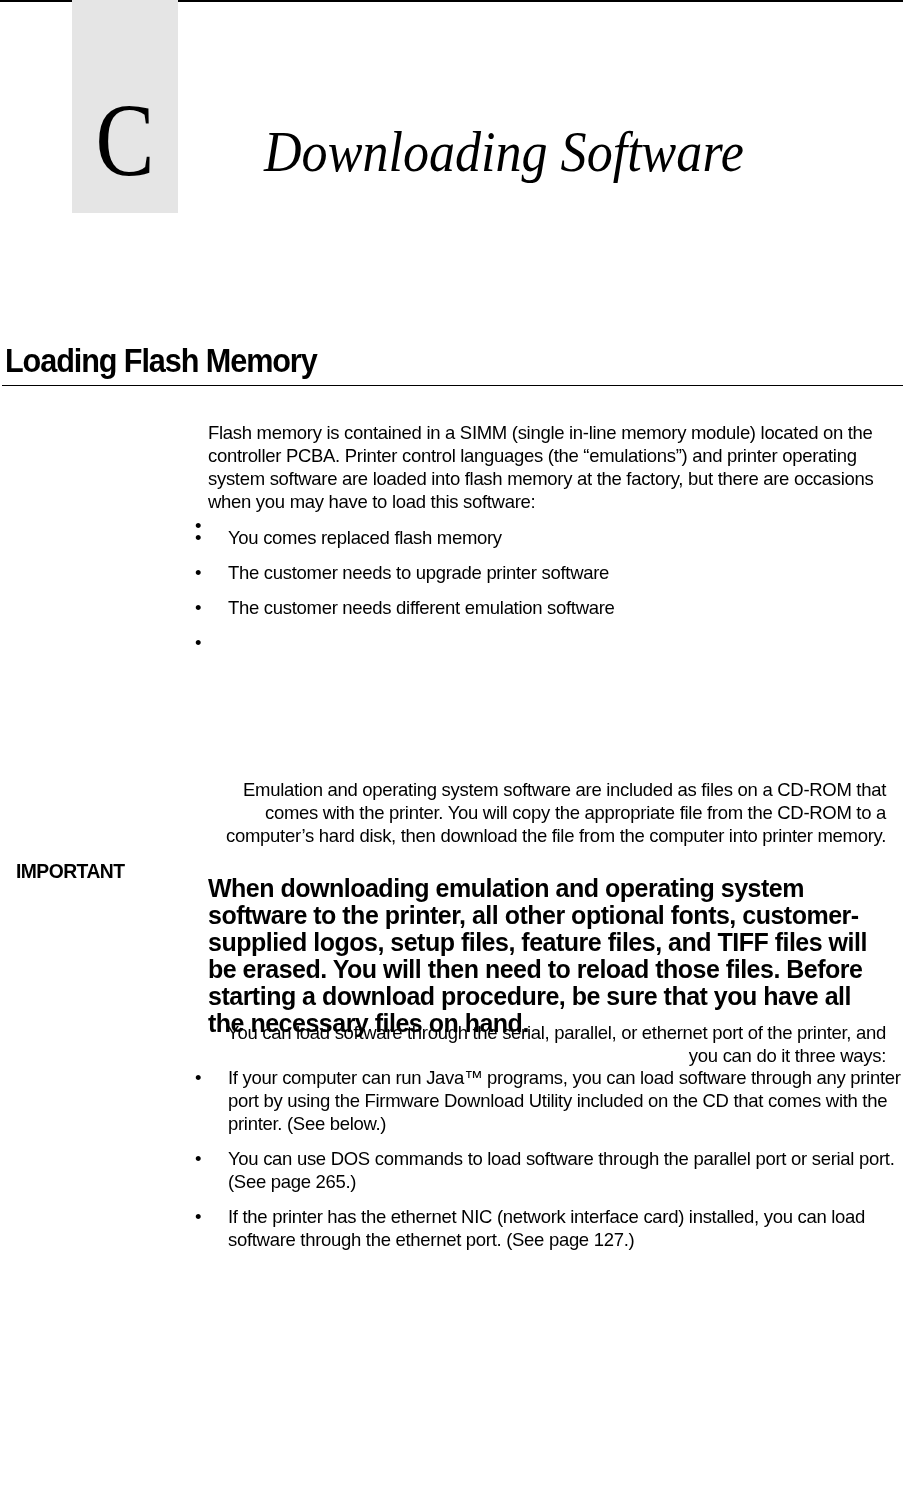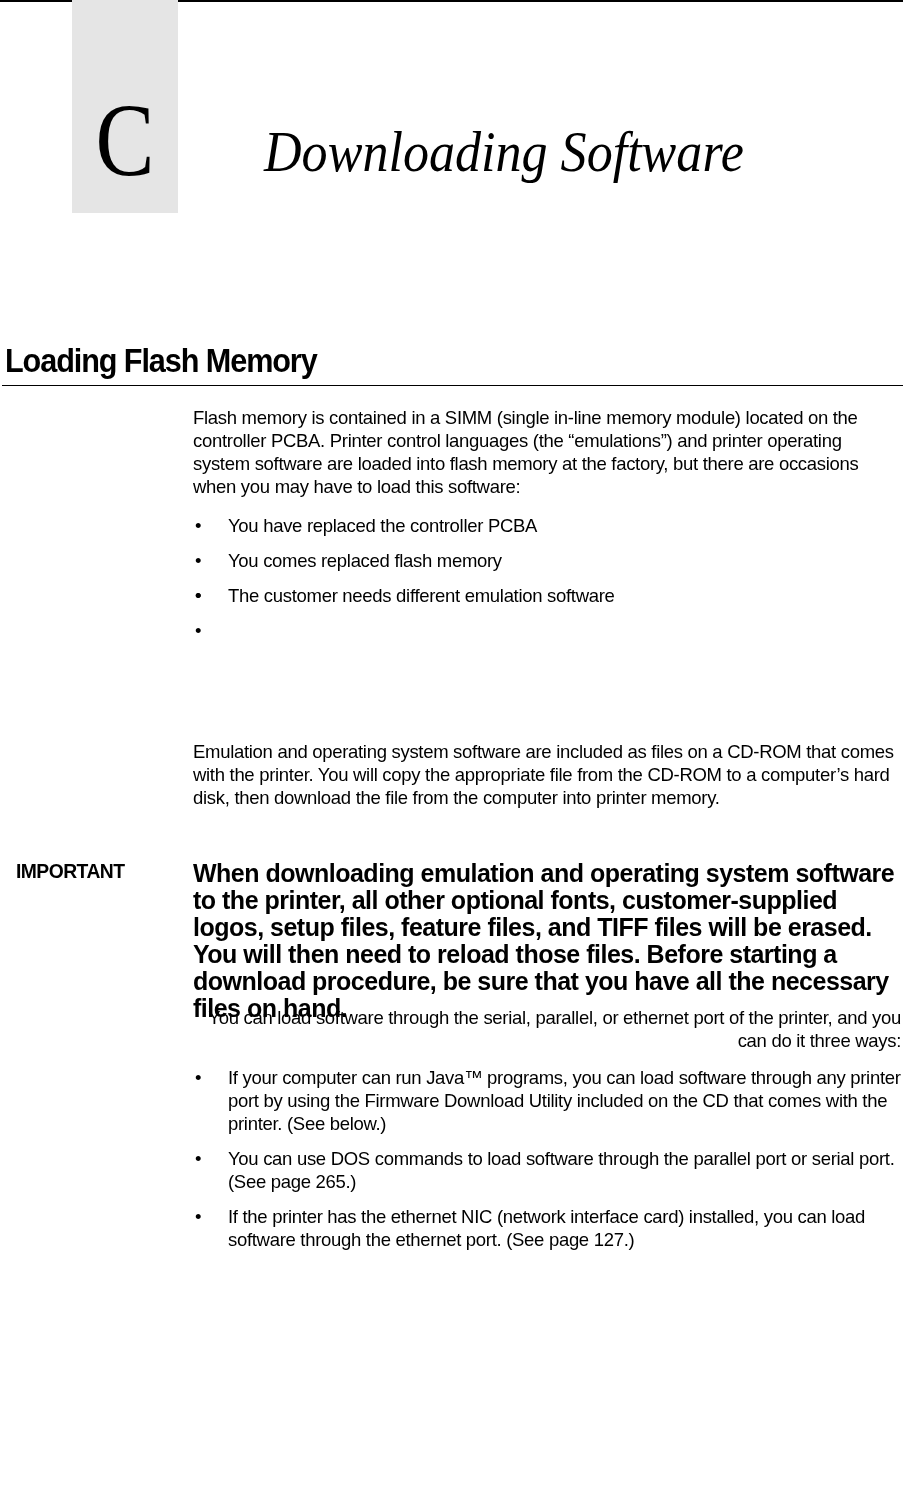--- a/index.html
+++ b/index.html
@@ -68,21 +68,21 @@
     background: #000;
   }
   .body {
     position: absolute;
     left: 191px;
     width: 712px;
     font-size: 18.5px;
     line-height: 23px;
     letter-spacing: -0.3px;
   }
-  .para { margin: 2px; }
+  .para { margin: 17px; }
   .bullet {
     position: relative;
     padding-left: 37px;
   }
   .bullet .dot {
     position: absolute;
     left: 4px; top: 0;
   }
   .important-label {
     position: absolute;
@@ -118,39 +118,39 @@
 <div class="section-heading">Loading Flash Memory</div>
 <div class="section-rule"></div>
 
 <div class="body" style="top:404px;">
   <p class="para">Flash memory is contained in a SIMM (single in-line memory module) located on the controller PCBA. Printer control languages (the “emulations”) and printer operating system software are loaded into flash memory at the factory, but there are occasions when you may have to load this software:</p>
 </div>
 
 <div class="body" style="top:514px;">
   <div class="bullet" style="margin-bottom:12px;">
     <span class="dot">•</span>
-    <span>You have replaced the controller PCBA</span>
   </div>
   <div class="bullet" style="margin-bottom:12px;">
     <span class="dot">•</span>
     <span>You comes replaced flash memory</span>
   </div>
   <div class="bullet" style="margin-bottom:12px;">
     <span class="dot">•</span>
+    <span>The customer needs to upgrade printer software</span>
   </div>
   <div class="bullet" style="margin-bottom:12px;">
     <span class="dot">•</span>
     <span>The customer needs different emulation software</span>
   </div>
   <div class="bullet" style="padding-right:30px;">
     <span class="dot">•</span>
   </div>
 </div>
 
-<div class="body" style="top:738px;">
+<div class="body" style="top:761px;text-align:right;">
   <p class="para">Emulation and operating system software are included as files on a CD-ROM that comes with the printer. You will copy the appropriate file from the CD-ROM to a computer’s hard disk, then download the file from the computer into printer memory.</p>
 </div>
 
 <div class="important-label">IMPORTANT</div>
 <div class="body" style="top:858px;">
   <p class="para important-text">When downloading emulation and operating system software to the printer, all other optional fonts, customer-supplied logos, setup files, feature files, and TIFF files will be erased. You will then need to reload those files. Before starting a download procedure, be sure that you have all the necessary files on hand.</p>
 </div>
 
 <div class="body" style="top:1004px;text-align:right;">
   <p class="para">You can load software through the serial, parallel, or ethernet port of the printer, and you can do it three ways:</p>

